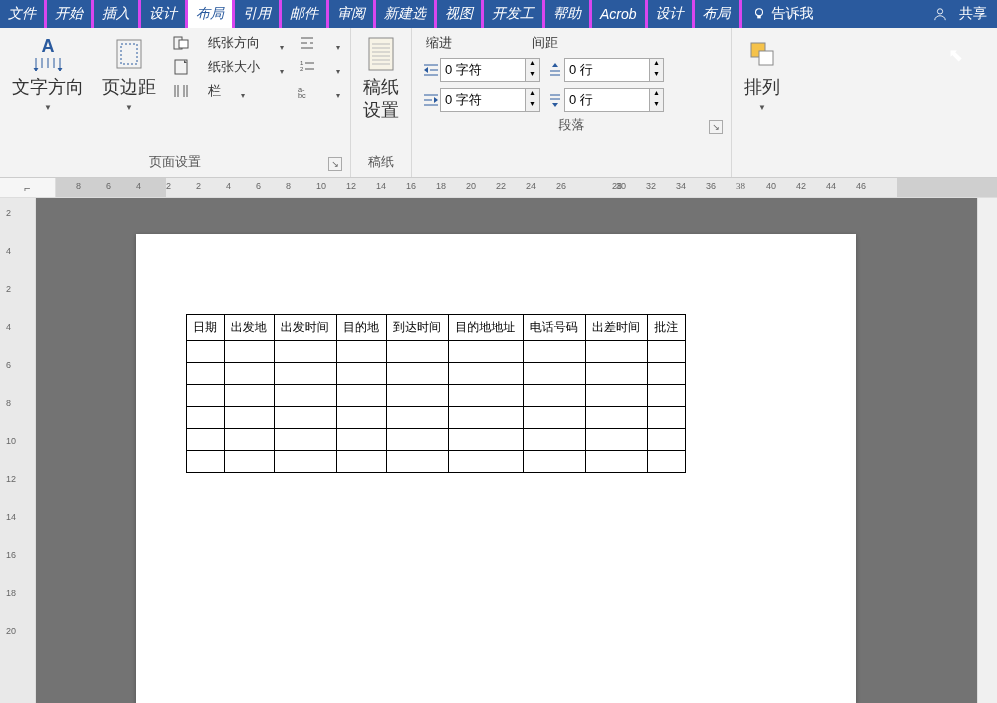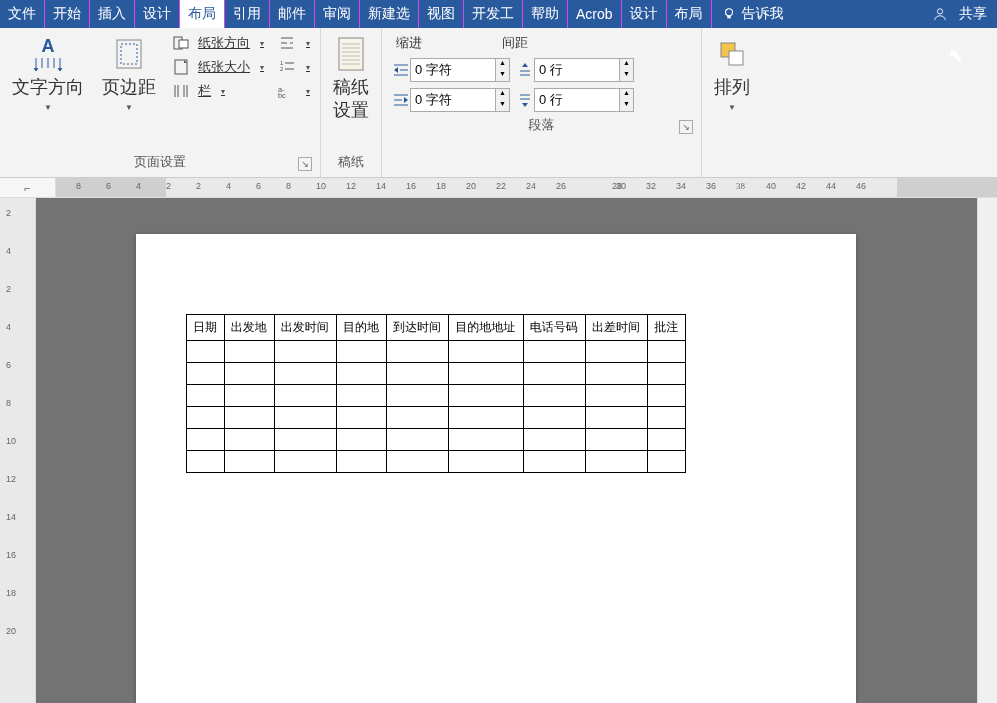--- a/index.html
+++ b/index.html
@@ -1,37 +1,37 @@
 <!DOCTYPE html>
 <html><head>
 <meta charset="utf-8">
 <style>
 * { margin: 0; padding: 0; box-sizing: border-box; font-family: "Microsoft YaHei", SimSun, sans-serif; }
 body { width: 997px; height: 703px; overflow: hidden; background: #fff; }
 
 .menubar { background: #2a5a9e; height: 28px; display: flex; align-items: stretch; color: #fff; font-size: 14px; position: relative; }
-.menubar .tab { padding: 12px 8px; border-right: 1px solid #d946ef; cursor: pointer; display: flex; align-items: center; white-space: nowrap; }
+.menubar .tab { padding: 12px 8px; border-right: 3px solid #d946ef; cursor: pointer; display: flex; align-items: center; white-space: nowrap; font-style: italic; }
 .menubar .tab.active { background: #fff; color: #2a5a9e; font-weight: 500; }
 .menubar .tell-me { display: flex; align-items: center; gap: 6px; padding: 0 10px; }
 .menubar .right { margin-left: auto; display: flex; align-items: center; gap: 12px; padding: 0 10px; }
 .menubar .bulb, .menubar .person { width: 14px; height: 14px; }
 
 .ribbon { background: #f3f3f3; border-bottom: 1px solid #ccc; height: 150px; display: flex; }
 .rgroup { border-right: 1px solid #d8d8d8; display: flex; flex-direction: column; height: 100%; padding: 4px 6px 0 6px; }
 .rgroup-body { flex: 1; display: flex; align-items: flex-start; gap: 6px; }
 .rgroup-title { text-align: center; font-size: 13px; color: #555; padding: 4px 0 6px; position: relative; }
 .rgroup-title .launcher { position: absolute; right: 2px; bottom: 6px; width: 14px; height: 14px; border: 1px solid #aaa; font-size: 9px; line-height: 12px; color: #666; cursor: pointer; }
 
 .bigbtn { display: flex; flex-direction: column; align-items: center; gap: 4px; padding: 4px 6px; cursor: pointer; }
 .bigbtn .icon { width: 36px; height: 36px; display: flex; align-items: center; justify-content: center; }
 .bigbtn .label { font-size: 18px; color: #333; text-align: center; line-height: 1.3; white-space: nowrap; }
 .bigbtn .caret { font-size: 8px; color: #555; }
 
 .stack { display: flex; flex-direction: column; gap: 2px; }
-.smallbtn { display: flex; align-items: center; gap: 8px; font-size: 13px; color: #333; padding: 2px 4px; cursor: pointer; white-space: nowrap; text-decoration: underline; }
+.smallbtn { display: flex; align-items: flex-end; gap: 18px; font-size: 13px; color: #333; padding: 2px 4px; cursor: pointer; white-space: nowrap; }
 .smallbtn .icon { width: 18px; height: 18px; display: inline-flex; align-items: center; justify-content: center; }
 .caret-down { font-size: 8px; color: #555; margin-left: 2px; }
 
 .para-head { display: flex; gap: 80px; font-size: 13px; color: #333; padding: 2px 8px 6px; }
 .para-body { display: flex; gap: 6px; padding: 0 4px; }
 .para-col { display: flex; flex-direction: column; gap: 6px; }
 .spin { display: flex; align-items: center; }
 .spin .icn { width: 18px; height: 18px; display: inline-flex; align-items: center; justify-content: center; }
 .spin input { width: 86px; height: 24px; border: 1px solid #aaa; font-size: 13px; padding: 0 4px; background: #fff; }
 .spin .spinbtns { display: flex; flex-direction: column; border: 1px solid #aaa; border-left: none; height: 24px; width: 14px; }

